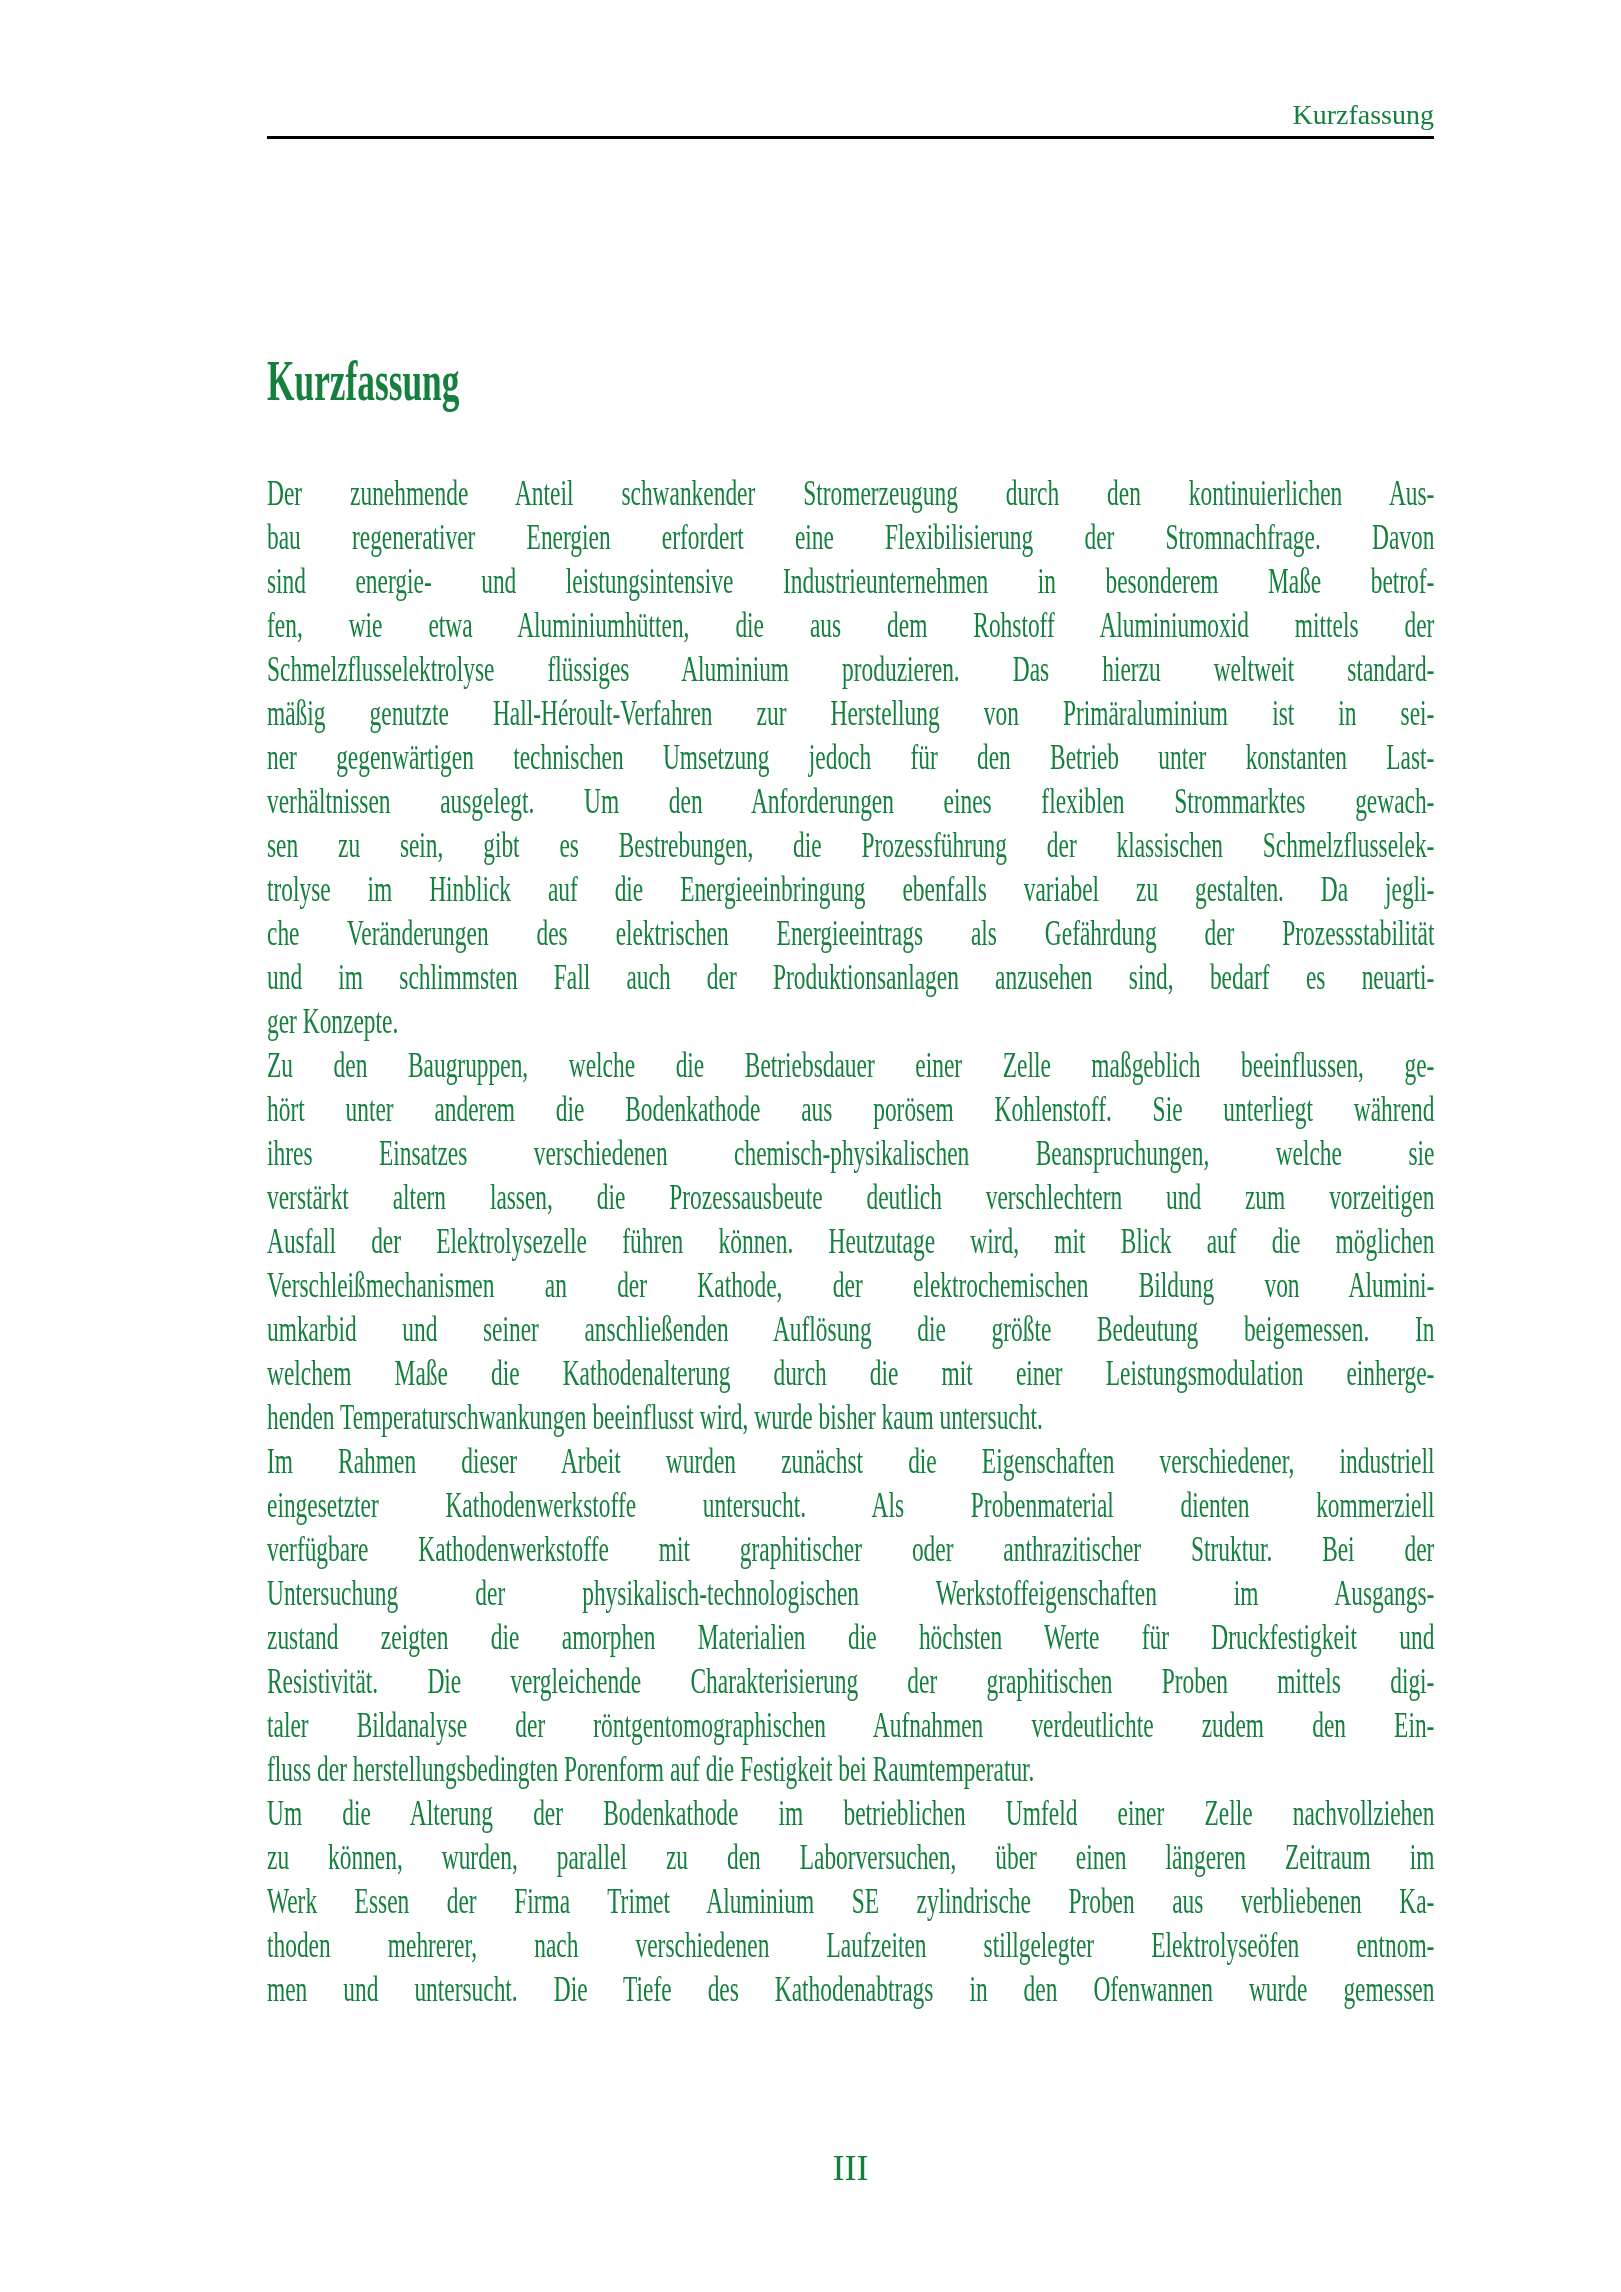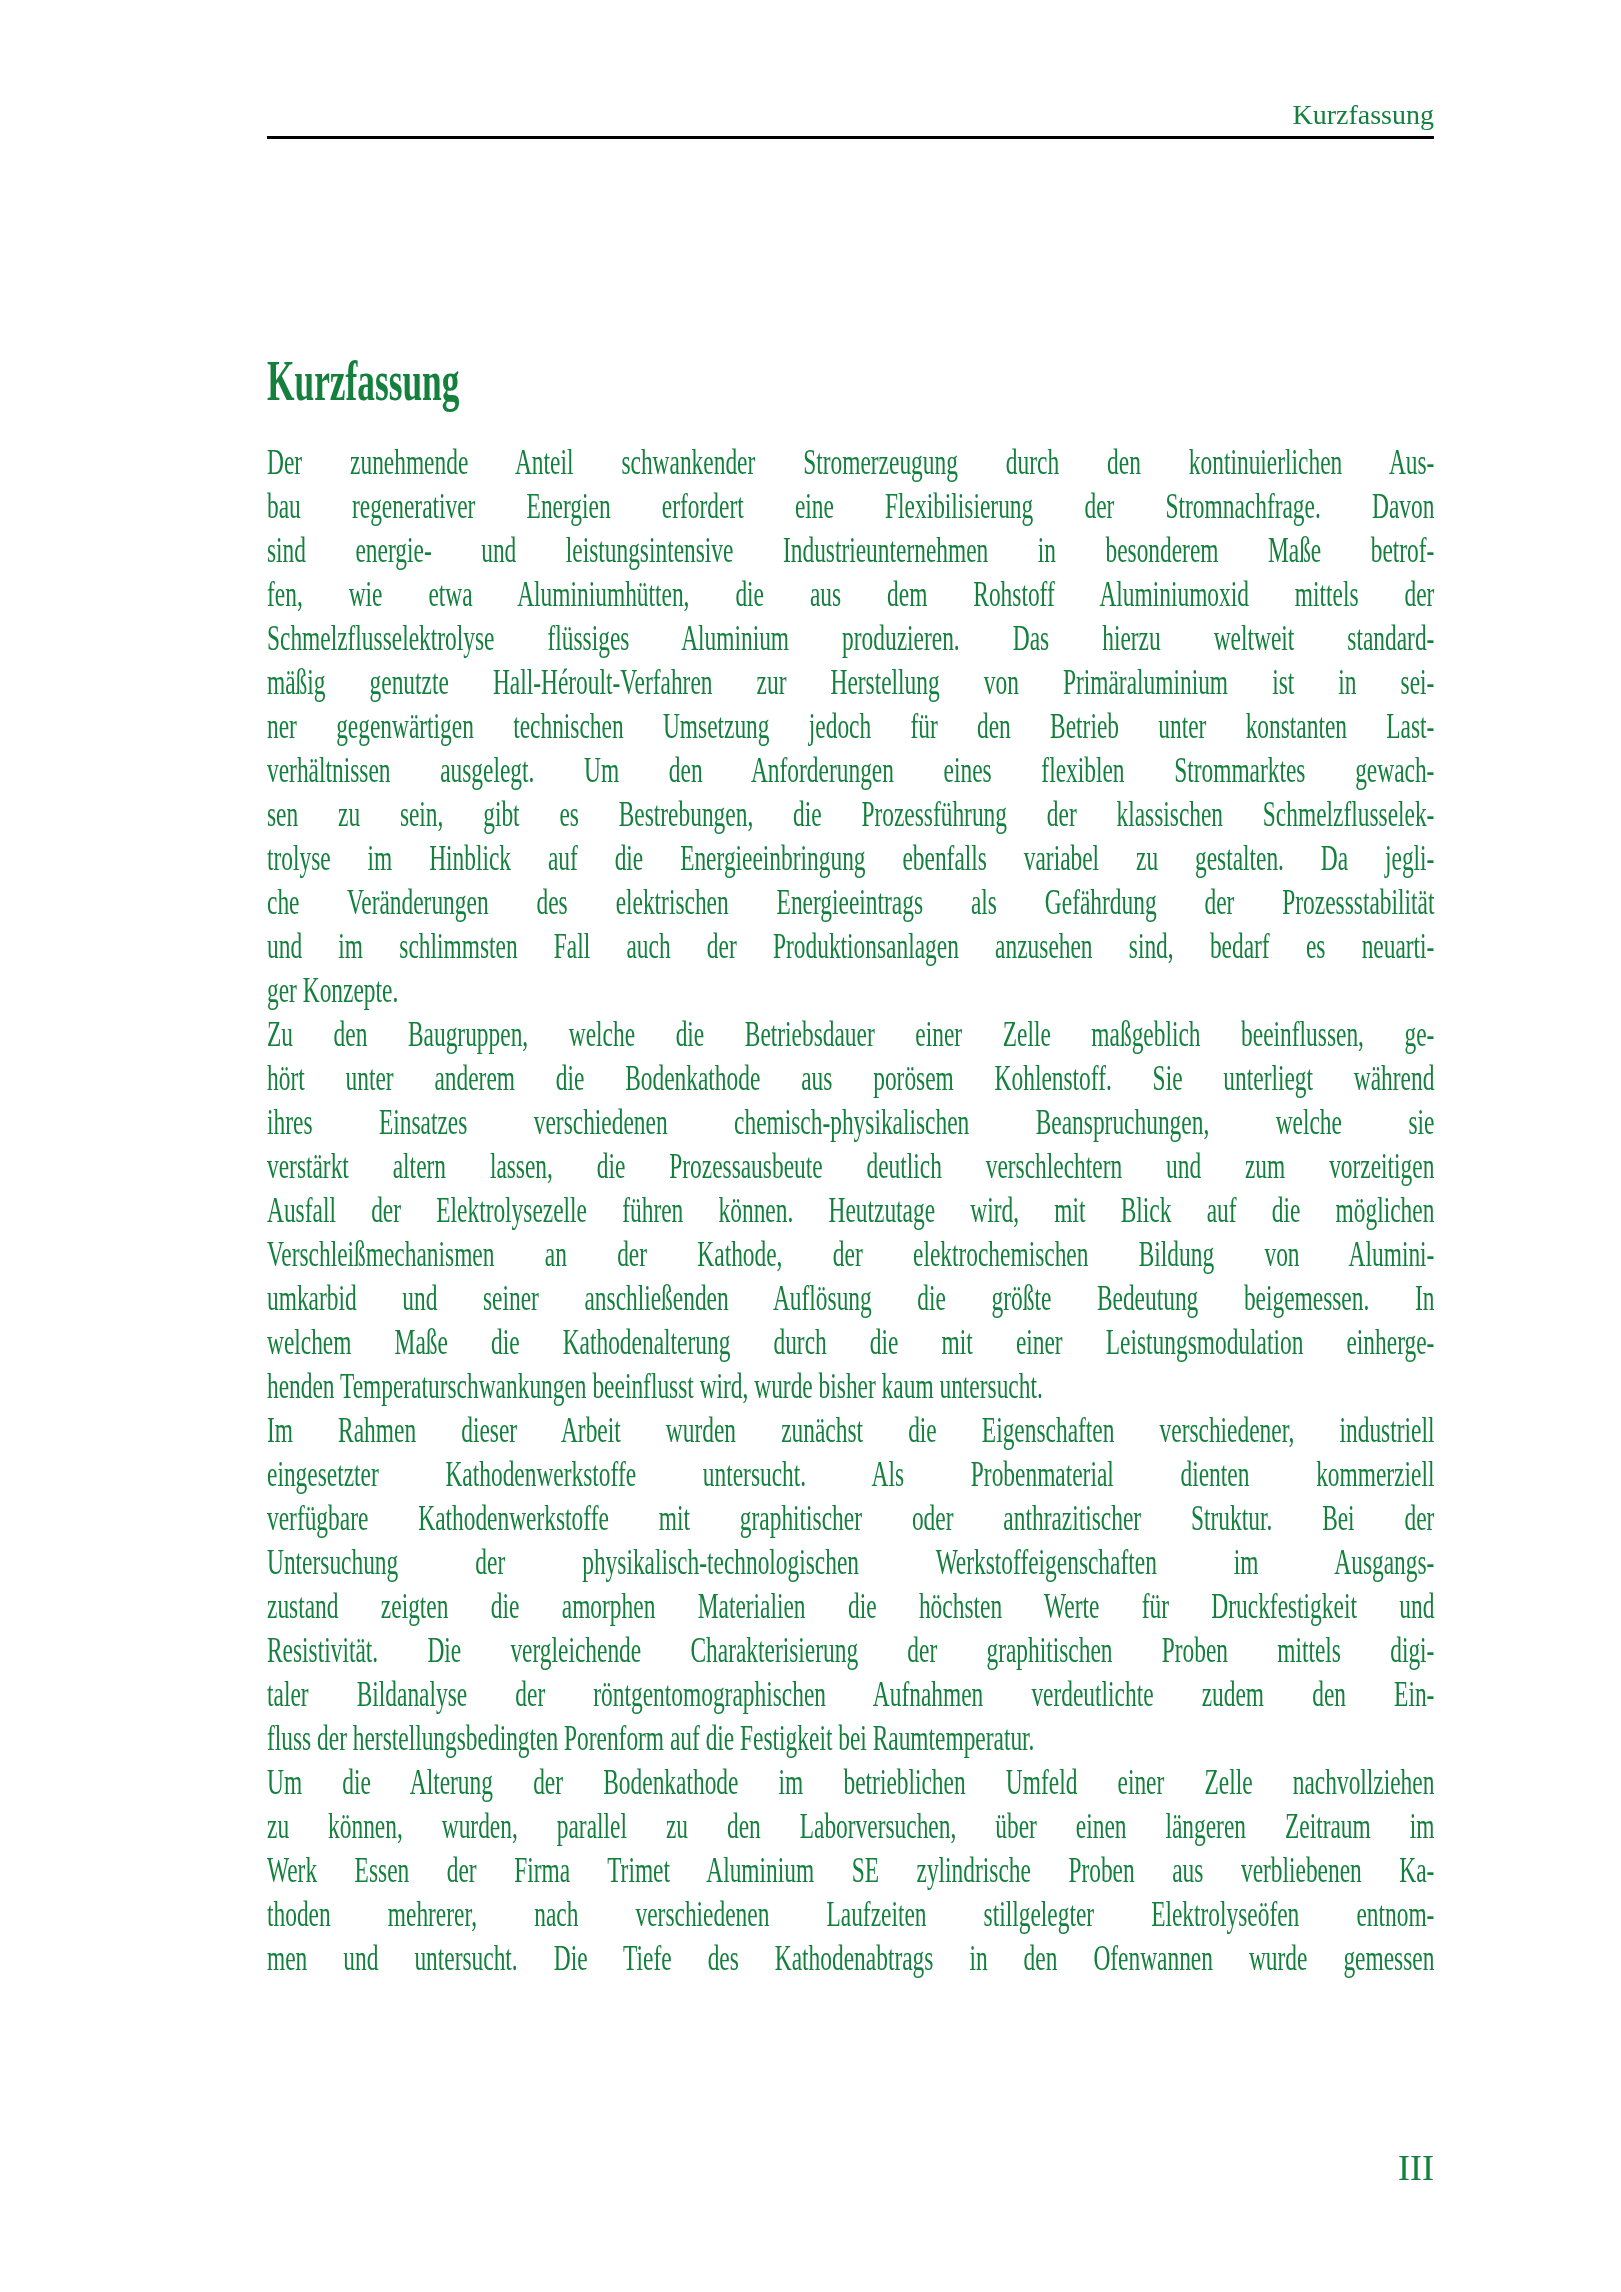--- a/index.html
+++ b/index.html
@@ -42,21 +42,21 @@
     line-height: 61px;
     white-space: nowrap;
   }
   .doc-title .hscale {
     display: inline-block;
     transform: scaleX(0.62);
     transform-origin: 0 50%;
   }
   .textblock {
     position: absolute;
-    top: 440px;
+    top: 471px;
     left: 267px;
     width: 1167px;
     font-size: 36px;
     line-height: 44px;
   }
   
   .line {
     width: 1796px;
     transform: scaleX(0.65);
     transform-origin: 0 50%;
@@ -64,21 +64,21 @@
     text-align-last: justify;
   }
   .line.para-end {
     text-align-last: left;
   }
   .page-number {
     position: absolute;
     top: 2148px;
     left: 267px;
     width: 1167px;
-    text-align: right;
+    text-align: center;
     font-size: 36px;
     line-height: 41px;
   }
 </style>
 </head>
 <body>
 
 <div class="page">
 
   <div class="running-header">

